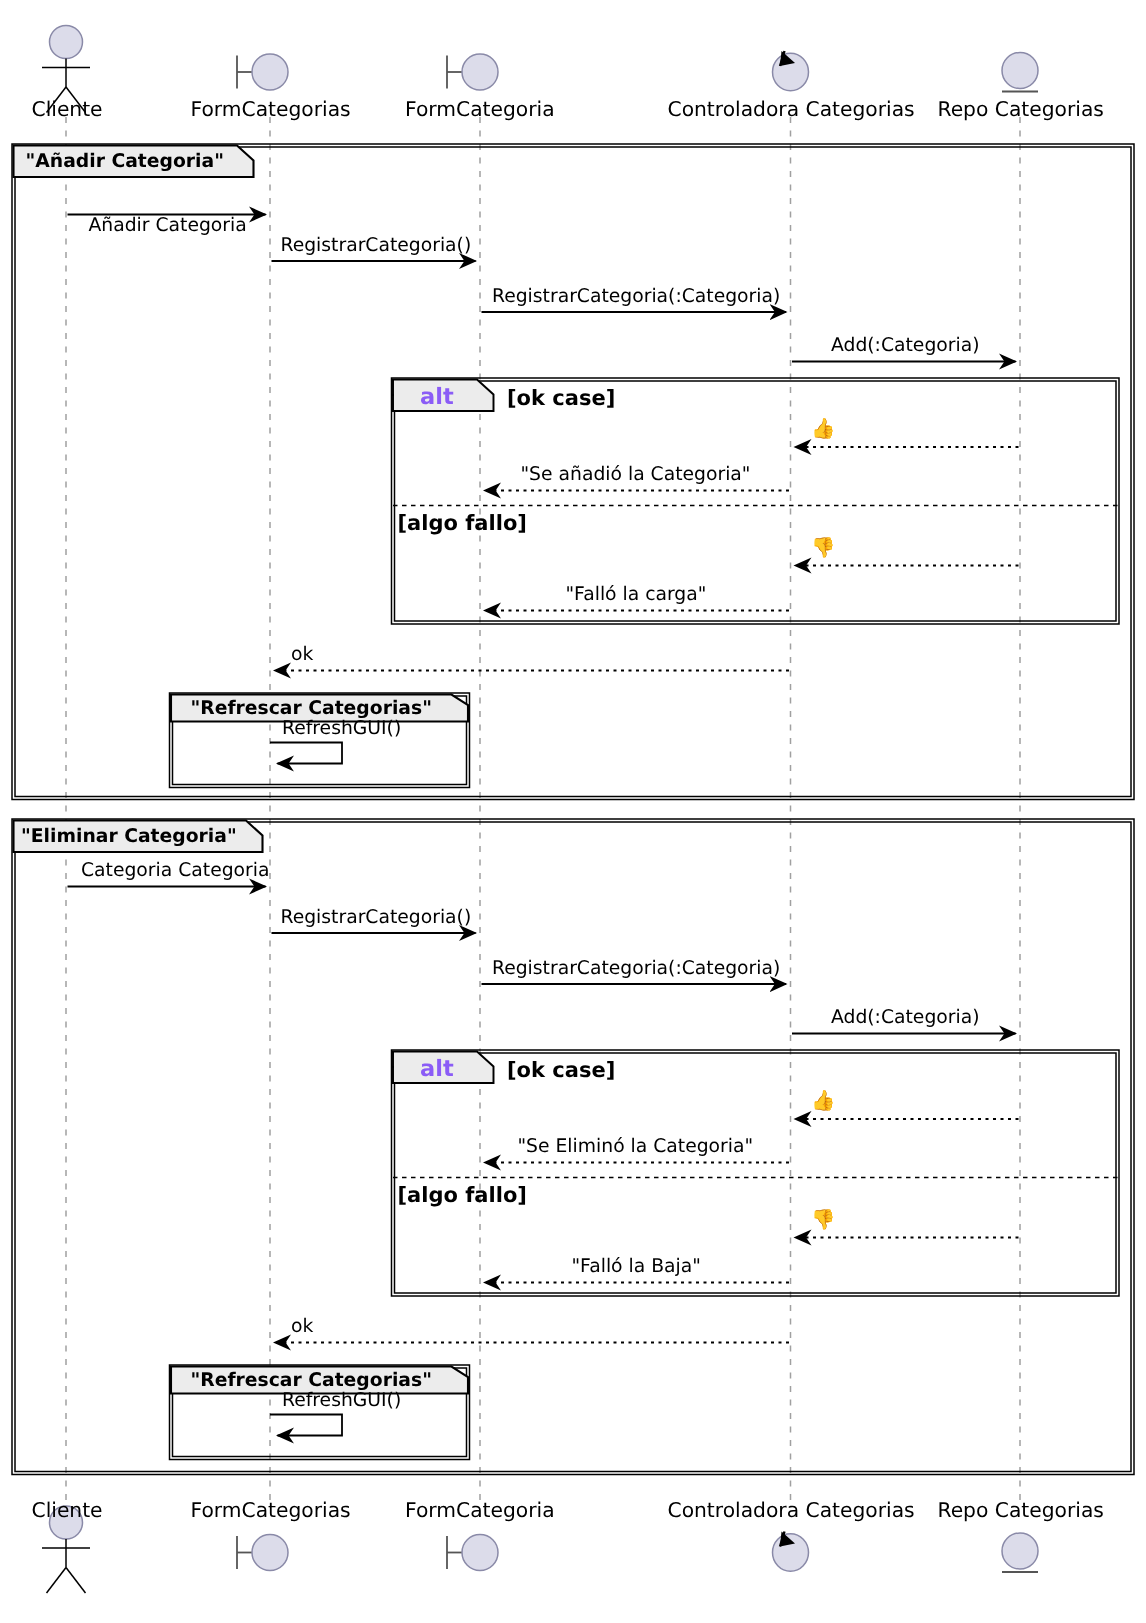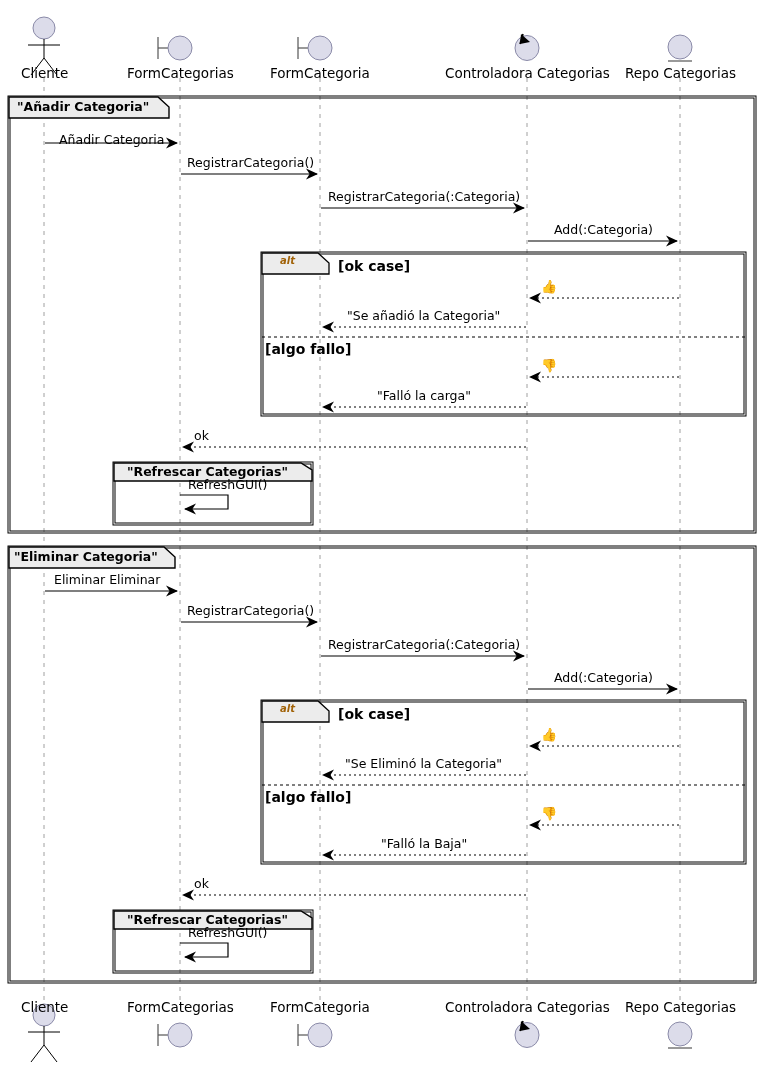--- a/index.html
+++ b/index.html
@@ -3,21 +3,21 @@
 <meta charset="utf-8">
 <style>
   html,body{margin:0;padding:0;background:#ffffff;}
   body{font-family:"DejaVu Sans","Liberation Sans",sans-serif;}
   #diagram{position:relative;width:764px;height:1082px;overflow:hidden;background:#fff;}
   #diagram svg{position:absolute;left:0;top:0;}
   .lbl{position:absolute;font-size:13px;color:#000;white-space:nowrap;}
   .lbl-head{font-size:13.5px;}
   .msg{position:absolute;font-size:12.5px;color:#000;white-space:nowrap;}
   .frag-title{position:absolute;font-size:12.5px;font-weight:bold;color:#000;white-space:nowrap;}
-  .alt-word{position:absolute;font-size:10px;font-weight:bold;color:#a16207;white-space:nowrap;font-style:italic;}
+  .alt-word{position:absolute;font-size:15px;font-weight:bold;color:#8b5cf6;white-space:nowrap;}
   .guard{position:absolute;font-size:14px;font-weight:bold;color:#000;white-space:nowrap;}
   .icon-emoji{position:absolute;font-size:13px;line-height:1;color:#4a4a4a;}
 </style>
 </head>
 <body>
 
 <div id="diagram">
   <svg id="canvas" width="764" height="1082">
       <defs>
         <marker id="arrEnd" markerWidth="14" markerHeight="12" refX="11" refY="6" orient="auto" markerUnits="userSpaceOnUse">
@@ -142,36 +142,36 @@
       <div class="lbl lbl-head" style="left: 21px; top: 999px; width: auto; text-align: left;">Cliente</div>
       <div class="lbl lbl-head" style="left: 127px; top: 65px; width: auto; text-align: left;">FormCategorias</div>
       <div class="lbl lbl-head" style="left: 127px; top: 999px; width: auto; text-align: left;">FormCategorias</div>
       <div class="lbl lbl-head" style="left: 270px; top: 65px; width: auto; text-align: left;">FormCategoria</div>
       <div class="lbl lbl-head" style="left: 270px; top: 999px; width: auto; text-align: left;">FormCategoria</div>
       <div class="lbl lbl-head" style="left: 445px; top: 65px; width: auto; text-align: left;">Controladora Categorias</div>
       <div class="lbl lbl-head" style="left: 445px; top: 999px; width: auto; text-align: left;">Controladora Categorias</div>
       <div class="lbl lbl-head" style="left: 625px; top: 65px; width: auto; text-align: left;">Repo Categorias</div>
       <div class="lbl lbl-head" style="left: 625px; top: 999px; width: auto; text-align: left;">Repo Categorias</div>
       <div class="frag-title" style="top: 99px; left: 17px;">"Añadir Categoria"</div>
-      <div class="msg" style="top: 132px; left: 59px;">Añadir Categoria</div>
+      <div class="msg" style="top: 142px; left: 59px;">Añadir Categoria</div>
       <div class="msg" style="top: 155px; left: 187px;">RegistrarCategoria()</div>
       <div class="msg" style="top: 189px; left: 328px;">RegistrarCategoria(:Categoria)</div>
       <div class="msg" style="top: 222px; left: 554px;">Add(:Categoria)</div>
       <div class="msg" style="top: 428px; left: 194px;">ok</div>
       <div class="alt-word" style="top: 255px; left: 280px;">alt</div>
       <div class="guard" style="left: 338px; top: 258px;">[ok case]</div>
       <div class="guard" style="left: 265px; top: 341px;">[algo fallo]</div>
       <div class="icon-emoji" style="top: 280px; left: 541px;">👍</div>
       <div class="msg" style="top: 308px; left: 347px;">"Se añadió la Categoria"</div>
       <div class="icon-emoji" style="top: 359px; left: 541px;">👎</div>
       <div class="msg" style="top: 388px; left: 377px;">"Falló la carga"</div>
       <div class="frag-title" style="top: 463.5px; left: 127px;">"Refrescar Categorias"</div>
       <div class="msg" style="top: 477px; left: 188px;">RefreshGUI()</div>
       <div class="frag-title" style="top: 549px; left: 14px;">"Eliminar Categoria"</div>
-      <div class="msg" style="top: 572px; left: 54px;">Eliminar Eliminar</div>
+      <div class="msg" style="top: 572px; left: 54px;">Categoria Categoria</div>
       <div class="msg" style="top: 603px; left: 187px;">RegistrarCategoria()</div>
       <div class="msg" style="top: 637px; left: 328px;">RegistrarCategoria(:Categoria)</div>
       <div class="msg" style="top: 670px; left: 554px;">Add(:Categoria)</div>
       <div class="msg" style="top: 876px; left: 194px;">ok</div>
       <div class="alt-word" style="top: 703px; left: 280px;">alt</div>
       <div class="guard" style="left: 338px; top: 706px;">[ok case]</div>
       <div class="guard" style="left: 265px; top: 789px;">[algo fallo]</div>
       <div class="icon-emoji" style="top: 728px; left: 541px;">👍</div>
       <div class="msg" style="top: 756px; left: 345px;">"Se Eliminó la Categoria"</div>
       <div class="icon-emoji" style="top: 807px; left: 541px;">👎</div>

